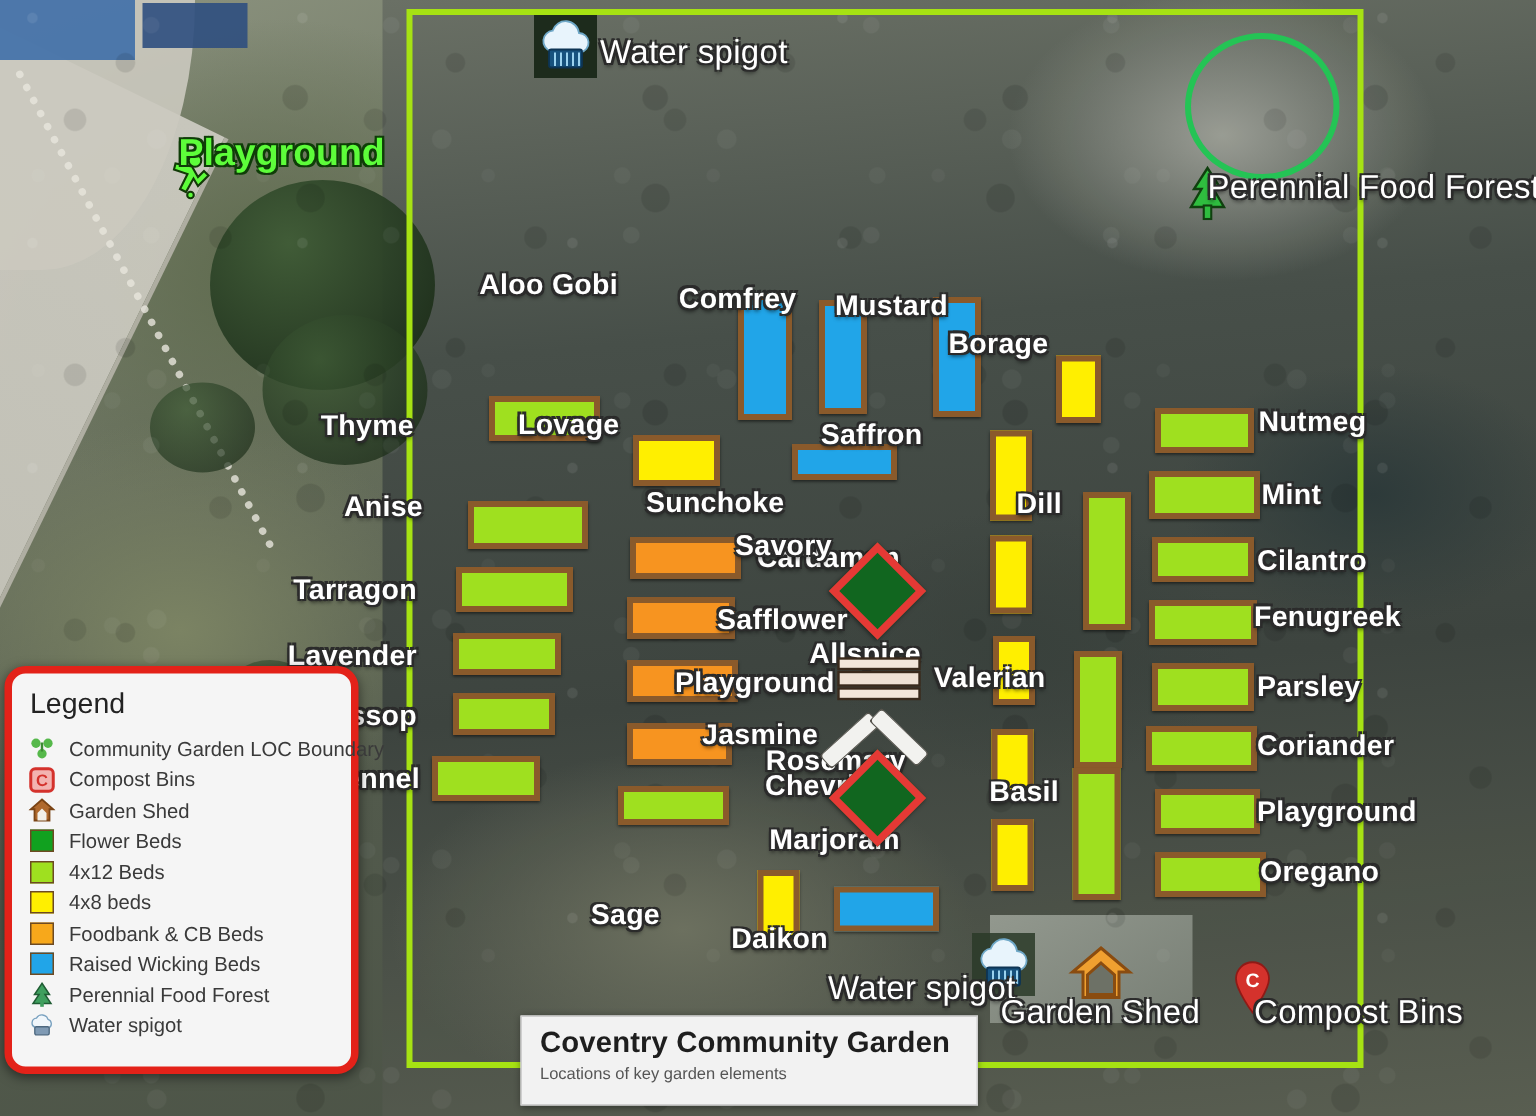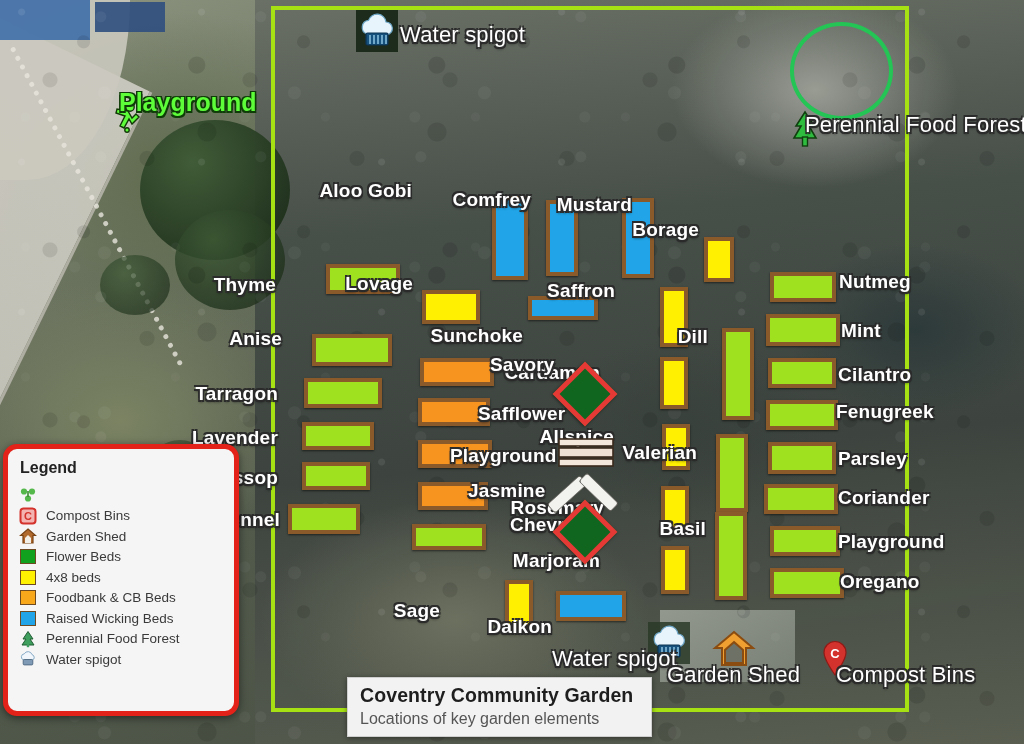--- a/index.html
+++ b/index.html
@@ -146,41 +146,41 @@
     position:absolute;
     left:3px;top:444px;width:236px;height:272px;
     background:#f5f5f5;
     border:5px solid #e32219;
     border-radius:14px;
     box-sizing:border-box;
     padding:10px 0 0 10px;
     box-shadow:0 2px 8px rgba(0,0,0,.5);
   }
   .legend h2{
-    margin:0 0 8px 2px;font-size:16px;color:#222;font-weight:bold;
+    margin:0 0 8px 2px;font-size:19px;color:#222;font-weight:normal;
   }
   .leg-row{
     display:flex;align-items:center;gap:9px;height:20.5px;
   }
   .leg-row .sw{width:19px;height:18px;display:flex;align-items:center;justify-content:center;flex:0 0 19px;}
   .leg-row .txt{font-size:13.5px;color:#3a3a3a;white-space:nowrap;}
   .box{width:16px;height:15px;border:1.6px solid #6d4a22;box-sizing:border-box;}
 
   
   .titlecard{
     position:absolute;
     left:347px;top:677px;width:305px;height:60px;
     background:#f2f2f2;
     border:1px solid #cfcfcf;
     box-sizing:border-box;
     padding:6px 0 0 12px;
     box-shadow:0 1px 5px rgba(0,0,0,.45);
   }
   .titlecard .t1{font-size:19.5px;font-weight:bold;color:#1e1e1e;letter-spacing:.1px;}
-  .titlecard .t2{font-size:16px;color:#555;margin-top:3px;}
+  .titlecard .t2{font-size:11px;color:#555;margin-top:3px;}
 </style>
 </head>
 <body>
 
 <div id="stage">
 
   <div class="sat sat-base"></div>
   <div class="sat-right"></div>
   <div class="path"></div>
   <div class="path2"></div>
@@ -362,20 +362,21 @@
     <div id="legend-rows">
         <div class="leg-row">
           <span class="sw">
             <svg width="18" height="18" viewBox="0 0 18 18">
               <circle cx="5" cy="5.5" r="3.1" fill="#55b84a"></circle>
               <circle cx="13" cy="5.5" r="3.1" fill="#55b84a"></circle>
               <circle cx="9" cy="12.5" r="3.1" fill="#55b84a"></circle>
               <rect x="8.2" y="5" width="1.6" height="6" fill="#3d8a33"></rect>
             </svg>
           </span>
+          <span class="txt">Community Garden LOC Boundary</span>
         </div>
         <div class="leg-row">
           <span class="sw">
             <svg width="18" height="18" viewBox="0 0 18 18">
               <rect x="1.5" y="1.5" width="15" height="15" rx="3" fill="#f3b3b0" stroke="#d4322c" stroke-width="2"></rect>
               <text x="9" y="13" font-family="Liberation Sans, sans-serif" font-size="11" font-weight="bold" fill="#d4322c" text-anchor="middle">C</text>
             </svg>
           </span>
           <span class="txt">Compost Bins</span>
         </div>
@@ -389,20 +390,26 @@
           <span class="txt">Garden Shed</span>
         </div>
         <div class="leg-row">
           <span class="sw">
             <span class="box" style="background: rgb(17, 161, 31);"></span>
           </span>
           <span class="txt">Flower Beds</span>
         </div>
         <div class="leg-row">
           <span class="sw">
+            <span class="box" style="background: rgb(159, 224, 31);"></span>
+          </span>
+          <span class="txt">4x12 Beds</span>
+        </div>
+        <div class="leg-row">
+          <span class="sw">
             <span class="box" style="background: rgb(255, 239, 0);"></span>
           </span>
           <span class="txt">4x8 beds</span>
         </div>
         <div class="leg-row">
           <span class="sw">
             <span class="box" style="background: rgb(247, 168, 27);"></span>
           </span>
           <span class="txt">Foodbank &amp; CB Beds</span>
         </div>

